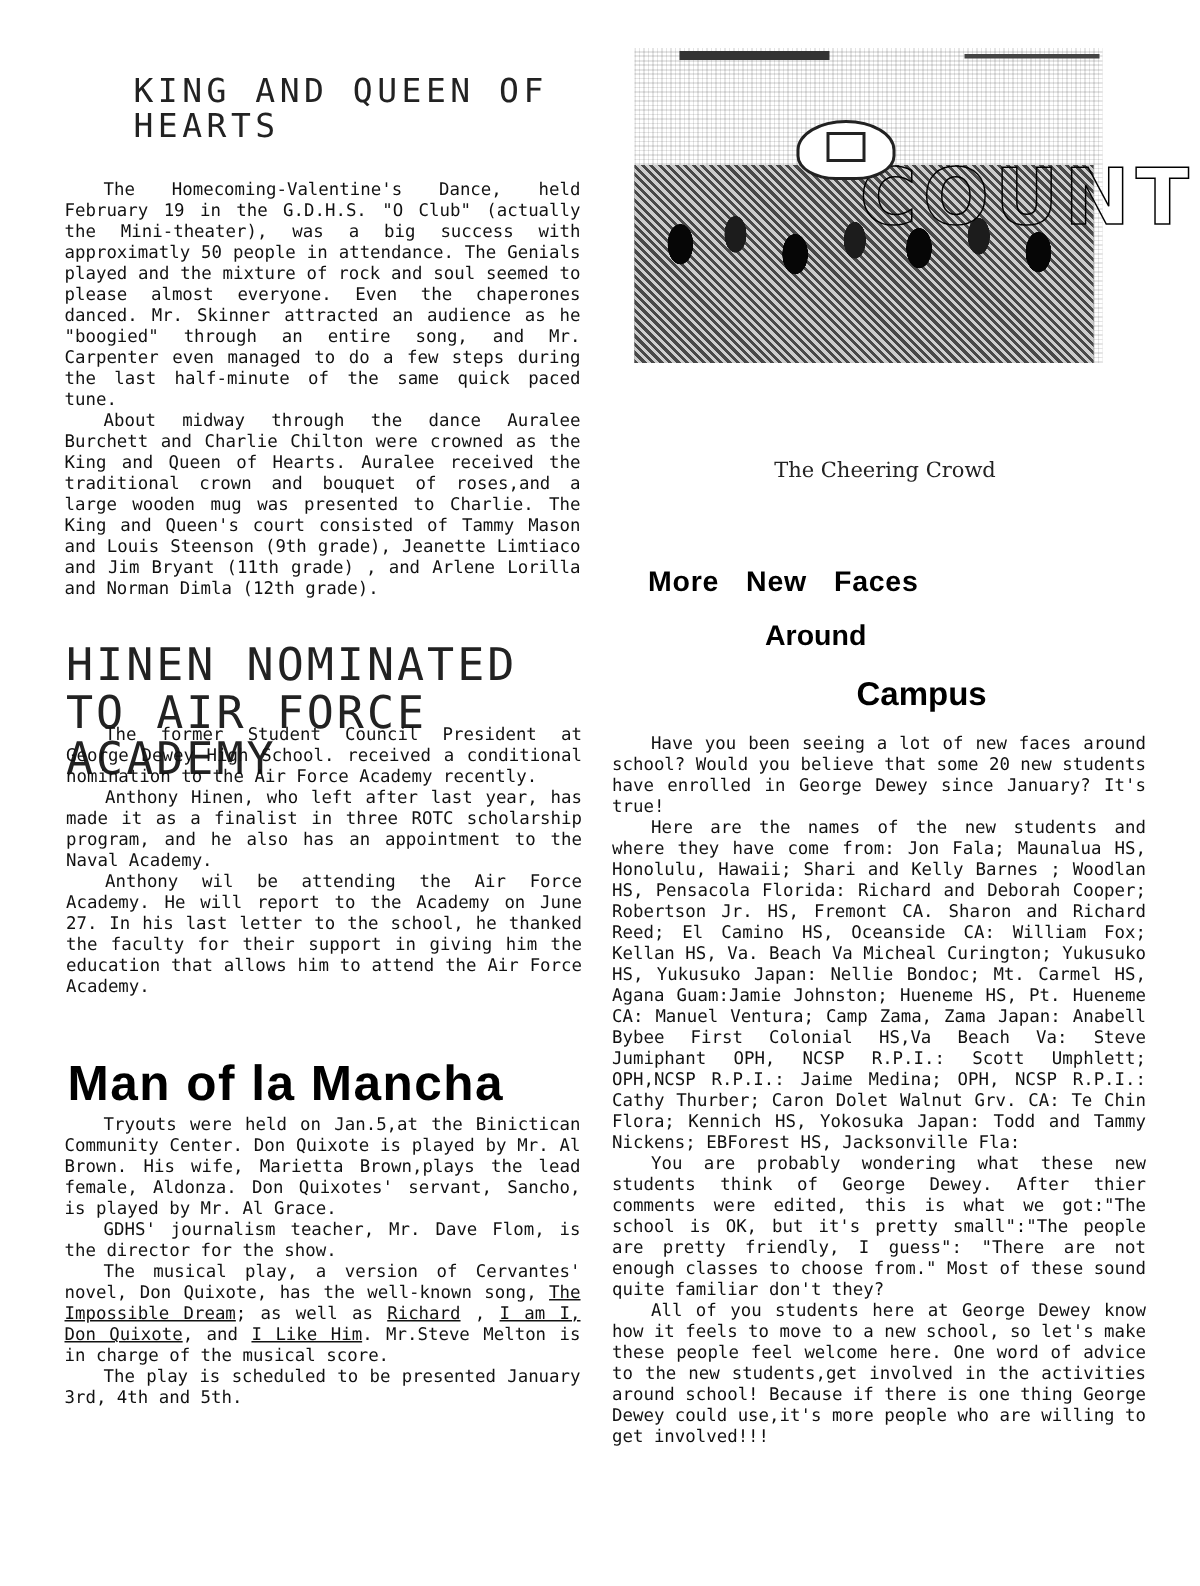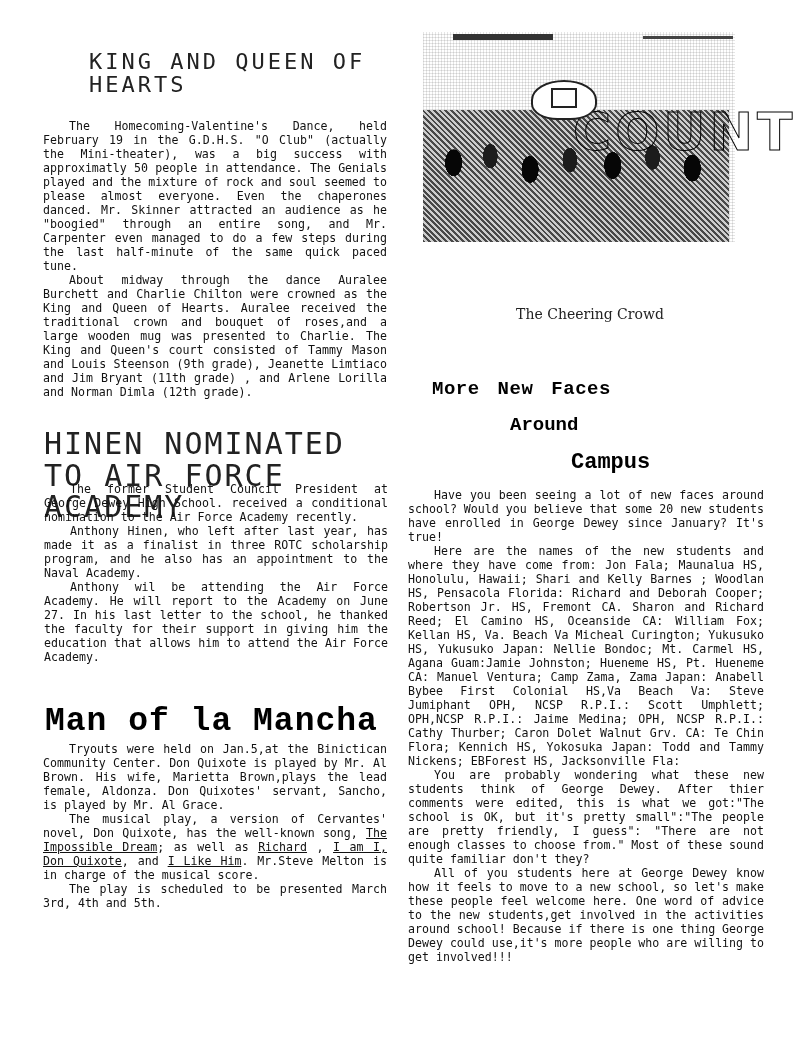--- a/index.html
+++ b/index.html
@@ -26,21 +26,21 @@
     text-align: justify;
     margin: 0;
     color: #111;
   }
   .body-text p { margin: 0; text-indent: 26px; }
 
   .b1 { position: absolute; top: 119px; left: 3px; width: 344px; }
   .b2 { position: absolute; top: 482px; left: 4px; width: 344px; }
 
   .bold-title {
-    font-family: Liberation Mono, monospace;
+    font-family: Liberation Sans, sans-serif;
     font-weight: bold;
     color: #000;
     margin: 0;
   }
   .t3 { position: absolute; top: 703px; left: 5px; font-size: 33px; letter-spacing: 1px; }
   .b3 { position: absolute; top: 742px; left: 3px; width: 344px; }
 
   .u { text-decoration: underline; }
 
   
@@ -110,22 +110,23 @@
   <h2 class="typed-title t2">HINEN NOMINATED TO AIR FORCE ACADEMY</h2>
   <div class="body-text b2">
     <p>The former Student Council President at George Dewey High School. received a conditional nomination to the Air Force Academy recently.</p>
     <p>Anthony Hinen, who left after last year, has made it as a finalist in three ROTC scholarship program, and he also has an appointment to the Naval Academy.</p>
     <p>Anthony wil be attending the Air Force Academy. He will report to the Academy on June 27. In his last letter to the school, he thanked the faculty for their support in giving him the education that allows him to attend the Air Force Academy.</p>
   </div>
 
   <h1 class="bold-title t3">Man of la Mancha</h1>
   <div class="body-text b3">
     <p>Tryouts were held on Jan.5,at the Binictican Community Center. Don Quixote is played by Mr. Al Brown. His wife, Marietta Brown,plays the lead female, Aldonza. Don Quixotes' servant, Sancho, is played by Mr. Al Grace.</p>
+    <p>GDHS' journalism teacher, Mr. Dave Flom, is the director for the show.</p>
     <p><span>The musical play, a version of Cervantes' novel, Don Quixote, has the well-known song, </span><span class="u">The Impossible Dream</span><span>; as well as </span><span class="u">Richard</span><span> , </span><span class="u">I am I, Don Quixote</span><span>, and </span><span class="u">I Like Him</span><span>. Mr.Steve Melton is in charge of the musical score.</span></p>
-    <p>The play is scheduled to be presented March 3rd, 4th and 5th.</p>
+    <p>The play is scheduled to be presented January 3rd, 4th and 5th.</p>
   </div>
 </div>
 
 <div class="col right">
 
   <div class="photo">
     <div class="ceiling"></div>
     <div class="ceiling2"></div>
     <div class="photo-crowd"></div>
     <div class="photo-banner">COUNT</div>

